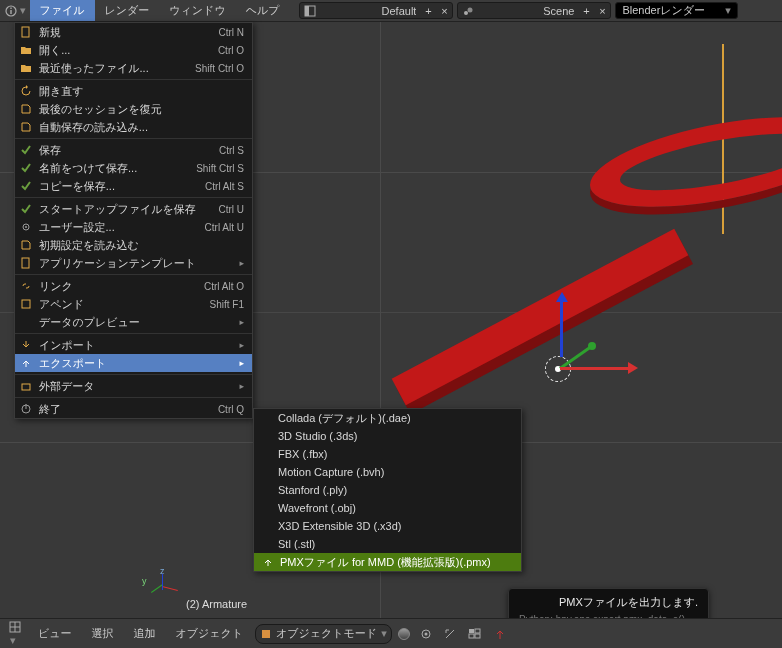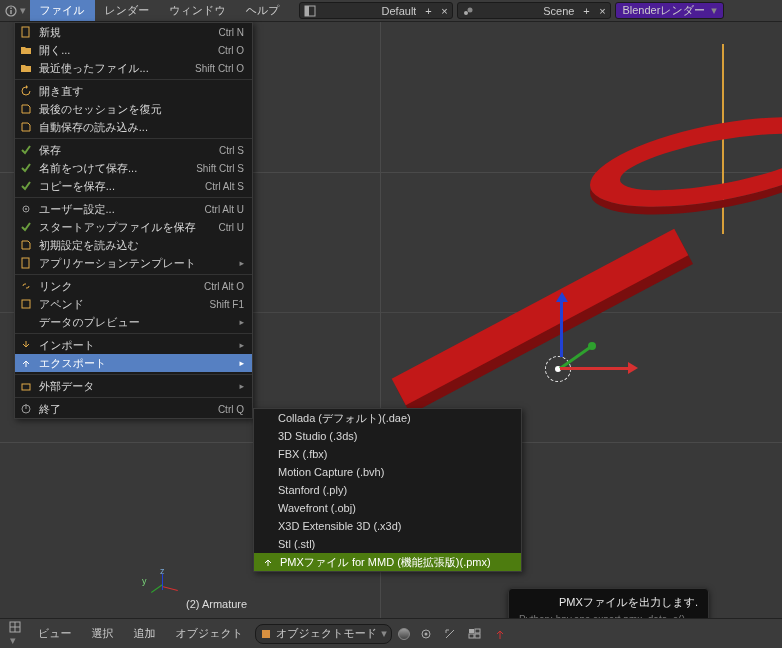--- a/index.html
+++ b/index.html
@@ -8,21 +8,21 @@
 
 .topbar { height: 22px; background: #3b3b3b; display: flex; align-items: stretch; border-bottom: 1px solid #222; }
 .menubar { display: flex; }
 .menu-btn { padding: 0 10px; display: flex; align-items: center; color: #ccc; cursor: pointer; }
 .menu-btn.open { background: #5680c2; color: #fff; }
 .top-spacer { width: 8px; }
 .top-field { display: flex; align-items: center; background: #2c2c2c; border: 1px solid #1a1a1a; border-radius: 3px; margin: 2px 2px; }
 .top-field .mini { width: 20px; height: 16px; display: flex; align-items: center; justify-content: center; color: #aaa; }
 .top-field input { background: transparent; border: 0; color: #ccc; padding: 0 4px; width: 100px; outline: none; text-align: right; }
 .top-square { width: 16px; height: 16px; display: flex; align-items: center; justify-content: center; color: #ccc; }
-.top-render { background: #4c1d95; border: 1px solid #1a1a1a; border-radius: 3px; margin: 2px 2px; padding: 0 6px; display: flex; align-items: center; }
+.top-render { background: #000000; border: 1px solid #1a1a1a; border-radius: 3px; margin: 2px 2px; padding: 0 6px; display: flex; align-items: center; gap: 14px; }
 
 
 .viewport { position: absolute; top: 22px; left: 0; right: 0; bottom: 30px; background: #393939; }
 .grid-line { position: absolute; background: #4a4a4a; }
 .axis-z { position: absolute; left: 722px; top: 22px; width: 2px; height: 190px; background: #d8a03a; }
 .ring { position: absolute; left: 590px; top: 70px; width: 260px; height: 140px; border: 30px solid #c21818; border-radius: 50%; transform: skewY(-10deg) scaleY(0.55); box-shadow: 0 14px 0 #7a0e0e; }
 .handle { position: absolute; left: 380px; top: 280px; width: 320px; height: 30px; background: #c21818; transform: rotate(-28deg); box-shadow: 0 10px 0 #7a0e0e; }
 .gizmo { position: absolute; left: 540px; top: 330px; width: 90px; height: 60px; }
 .gizmo .zaxis { position: absolute; left: 20px; top: -55px; width: 3px; height: 60px; background: #2141d6; }
 .gizmo .zhead { position:absolute;left:16px;top:-60px;width:0;height:0;border-left:6px solid transparent;border-right:6px solid transparent;border-bottom:10px solid #2141d6;}
@@ -240,37 +240,37 @@
     <span class="dd-icon green">
         <svg width="12" height="12">
           <path d="M2 6l3 3 5-7" fill="none" stroke="#6b9e3e" stroke-width="2"></path>
         </svg>
       </span>
     <span class="dd-label">コピーを保存...</span>
     <span class="dd-shortcut">Ctrl Alt S</span>
   </div>
   <div class="dd-sep"></div>
   <div class="dd-item">
+    <span class="dd-icon green">
+        <svg width="12" height="12">
+          <path d="M2 6l3 3 5-7" fill="none" stroke="#6b9e3e" stroke-width="2"></path>
+        </svg>
+      </span>
+    <span class="dd-label">スタートアップファイルを保存</span>
+    <span class="dd-shortcut">Ctrl U</span>
+  </div>
+  <div class="dd-item">
     <span class="dd-icon gray">
         <svg width="12" height="12">
           <circle cx="6" cy="6" r="3" fill="none" stroke="#9a9a9a"></circle>
           <circle cx="6" cy="6" r="1" fill="#9a9a9a"></circle>
         </svg>
       </span>
     <span class="dd-label">ユーザー設定...</span>
     <span class="dd-shortcut">Ctrl Alt U</span>
-  </div>
-  <div class="dd-item">
-    <span class="dd-icon green">
-        <svg width="12" height="12">
-          <path d="M2 6l3 3 5-7" fill="none" stroke="#6b9e3e" stroke-width="2"></path>
-        </svg>
-      </span>
-    <span class="dd-label">スタートアップファイルを保存</span>
-    <span class="dd-shortcut">Ctrl U</span>
   </div>
   <div class="dd-item">
     <span class="dd-icon">
         <svg width="12" height="12">
           <path d="M2 10V2h6l2 2v6z" fill="none" stroke="#e0a948"></path>
         </svg>
       </span>
     <span class="dd-label">初期設定を読み込む</span>
   </div>
   <div class="dd-item">

